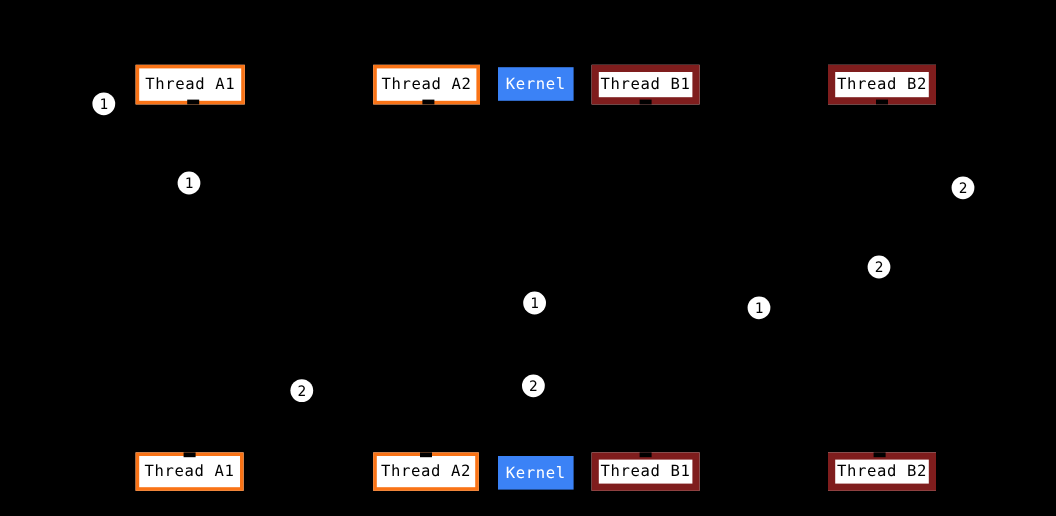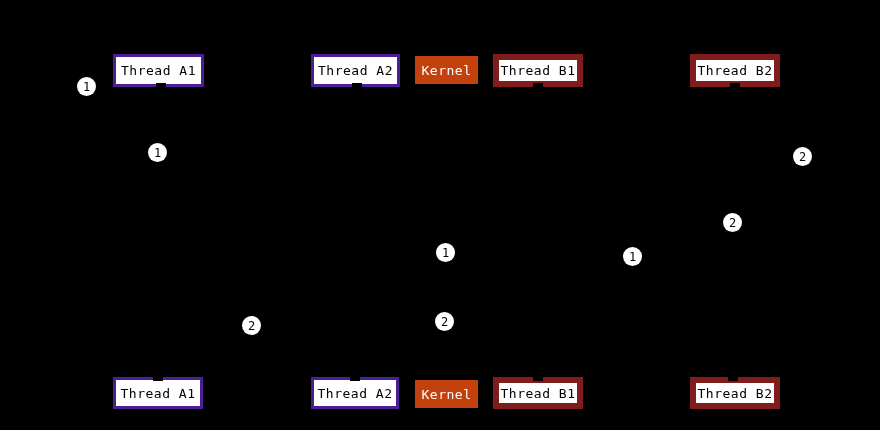--- a/index.html
+++ b/index.html
@@ -24,24 +24,24 @@
     box-sizing: border-box;
     background: #ffffff;
     color: #000000;
     display: flex;
     align-items: center;
     justify-content: center;
     font-size: 13px;
     letter-spacing: 0.5px;
     white-space: nowrap;
   }
-  .node.red   { border: 3px solid #4c1d95; }
+  .node.red   { border: 3px solid #f97316; }
   .node.blue  { border: 6px solid #7f1d1d; }
   .node.kernel {
-    background: #c2410c;
+    background: #3b82f6;
     color: #ffffff;
     border: none;
   }
   .notch {
     position: absolute;
     width: 10px;
     height: 4px;
     background: #000000;
   }
   .marker {

